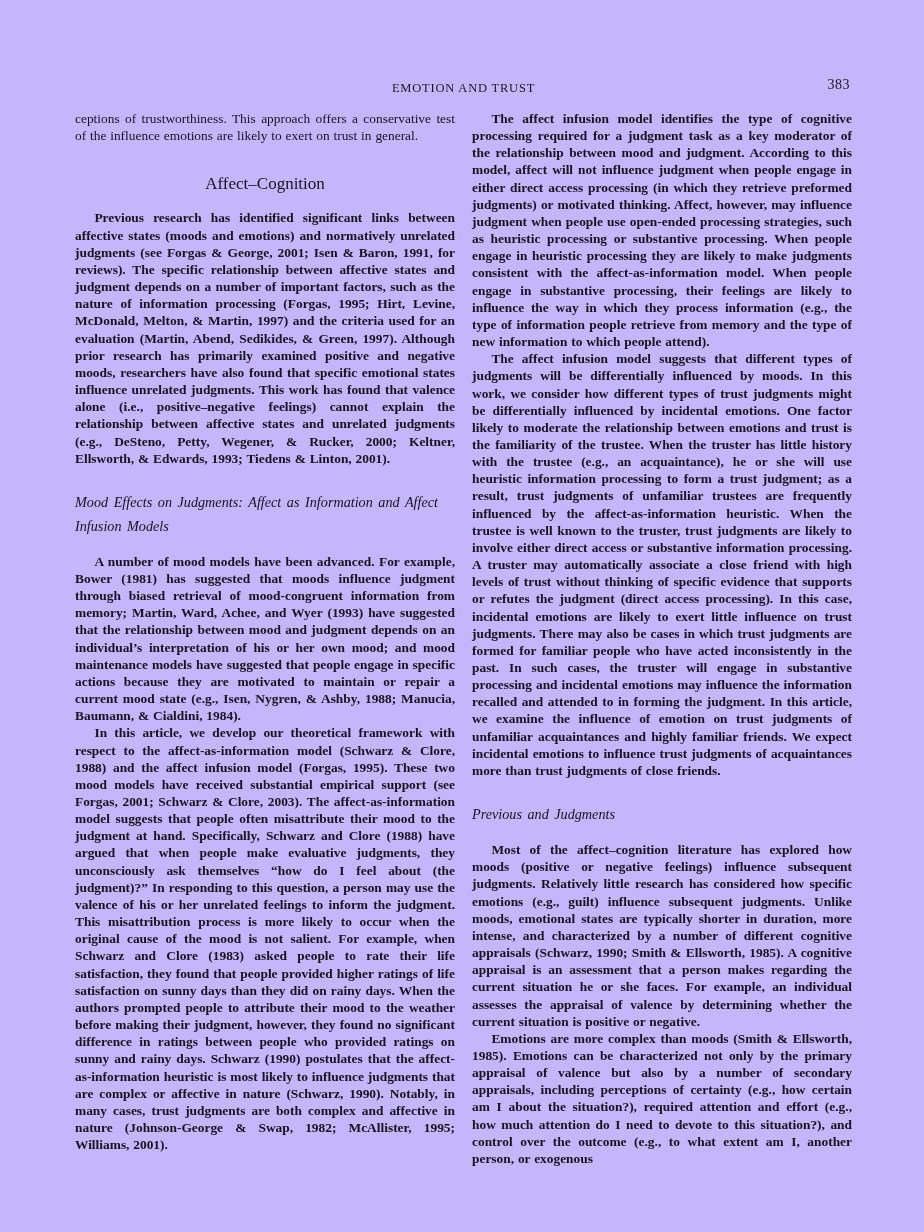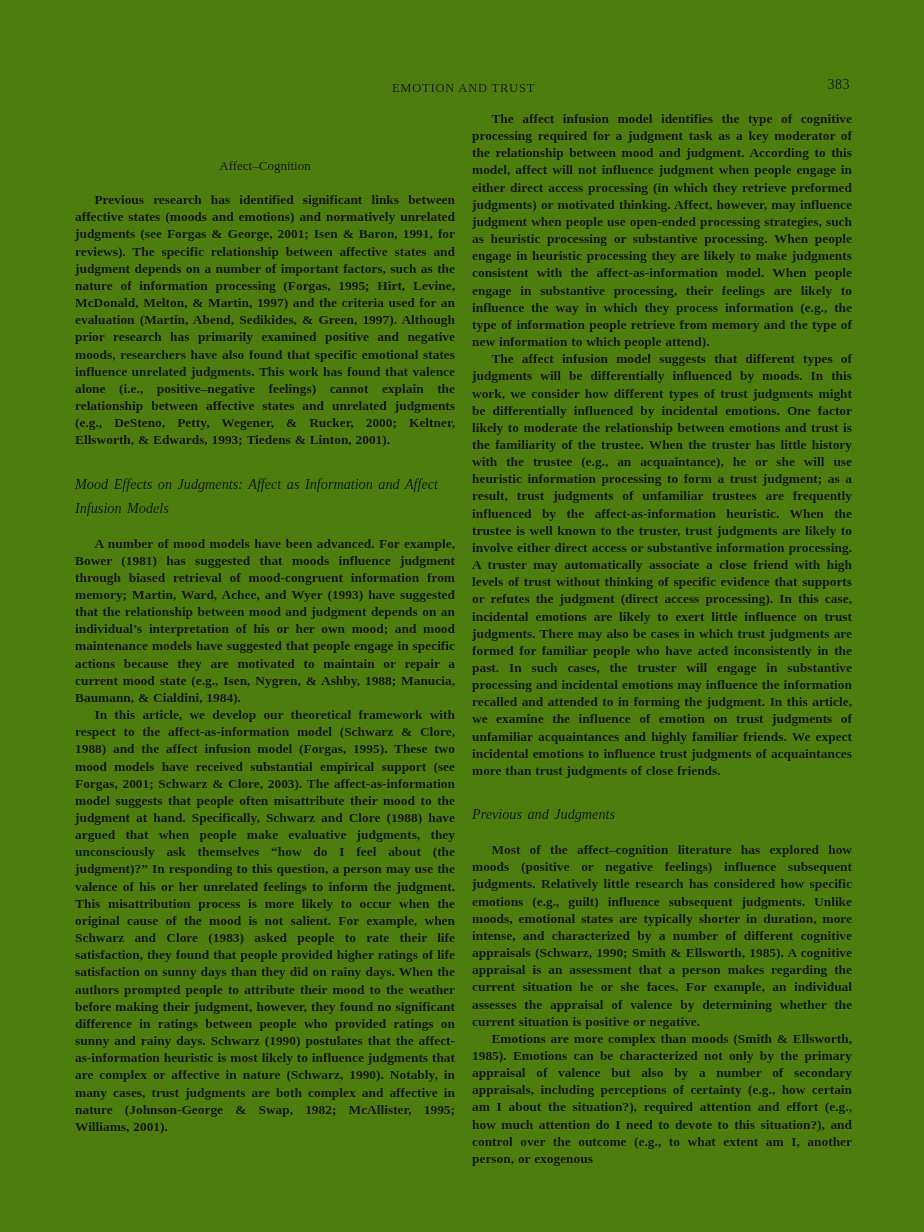--- a/index.html
+++ b/index.html
@@ -4,21 +4,21 @@
 <style>
   html, body {
     margin: 0;
     padding: 0;
     background: #ffffff;
   }
   .page {
     position: relative;
     width: 924px;
     height: 1232px;
-    background: #4d7c0f;
+    background: #c4b5fd;
     color: #161616;
     font-family: "Liberation Serif", "DejaVu Serif", serif;
     overflow: hidden;
   }
   .running-head {
     position: absolute;
     top: 78px;
     left: 75px;
     width: 777px;
     height: 18px;
@@ -58,22 +58,22 @@
     word-spacing: 0.5px;
   }
   p.indent {
     text-indent: 1.45em;
     font-weight: bold;
   }
   p.noindent {
     text-indent: 0;
   }
   h2.section-heading {
-    margin: 47px 0 17px 0;
-    font-size: 13px;
+    margin: 31px 0 17px 0;
+    font-size: 17px;
     font-weight: normal;
     text-align: center;
     text-indent: 0;
   }
   h3.subsection-heading {
     margin: 23px 0 15px 0;
     font-size: 14.2px;
     font-weight: normal;
     font-style: italic;
     text-align: left;
@@ -88,20 +88,21 @@
 <div class="page">
 
   <div class="running-head">
     <span class="rh-title">EMOTION AND TRUST</span>
     <span class="rh-page">383</span>
   </div>
 
   <div class="columns">
 
     <div class="col">
+      <p class="noindent">ceptions of trustworthiness. This approach offers a conservative test of the influence emotions are likely to exert on trust in general.</p>
       <h2 class="section-heading">Affect–Cognition</h2>
       <p class="indent">Previous research has identified significant links between affective states (moods and emotions) and normatively unrelated judgments (see Forgas &amp; George, 2001; Isen &amp; Baron, 1991, for reviews). The specific relationship between affective states and judgment depends on a number of important factors, such as the nature of information processing (Forgas, 1995; Hirt, Levine, McDonald, Melton, &amp; Martin, 1997) and the criteria used for an evaluation (Martin, Abend, Sedikides, &amp; Green, 1997). Although prior research has primarily examined positive and negative moods, researchers have also found that specific emotional states influence unrelated judgments. This work has found that valence alone (i.e., positive–negative feelings) cannot explain the relationship between affective states and unrelated judgments (e.g., DeSteno, Petty, Wegener, &amp; Rucker, 2000; Keltner, Ellsworth, &amp; Edwards, 1993; Tiedens &amp; Linton, 2001).</p>
       <h3 class="subsection-heading">Mood Effects on Judgments: Affect as Information and Affect Infusion Models</h3>
       <p class="indent">A number of mood models have been advanced. For example, Bower (1981) has suggested that moods influence judgment through biased retrieval of mood-congruent information from memory; Martin, Ward, Achee, and Wyer (1993) have suggested that the relationship between mood and judgment depends on an individual’s interpretation of his or her own mood; and mood maintenance models have suggested that people engage in specific actions because they are motivated to maintain or repair a current mood state (e.g., Isen, Nygren, &amp; Ashby, 1988; Manucia, Baumann, &amp; Cialdini, 1984).</p>
       <p class="indent">In this article, we develop our theoretical framework with respect to the affect-as-information model (Schwarz &amp; Clore, 1988) and the affect infusion model (Forgas, 1995). These two mood models have received substantial empirical support (see Forgas, 2001; Schwarz &amp; Clore, 2003). The affect-as-information model suggests that people often misattribute their mood to the judgment at hand. Specifically, Schwarz and Clore (1988) have argued that when people make evaluative judgments, they unconsciously ask themselves “how do I feel about (the judgment)?” In responding to this question, a person may use the valence of his or her unrelated feelings to inform the judgment. This misattribution process is more likely to occur when the original cause of the mood is not salient. For example, when Schwarz and Clore (1983) asked people to rate their life satisfaction, they found that people provided higher ratings of life satisfaction on sunny days than they did on rainy days. When the authors prompted people to attribute their mood to the weather before making their judgment, however, they found no significant difference in ratings between people who provided ratings on sunny and rainy days. Schwarz (1990) postulates that the affect-as-information heuristic is most likely to influence judgments that are complex or affective in nature (Schwarz, 1990). Notably, in many cases, trust judgments are both complex and affective in nature (Johnson-George &amp; Swap, 1982; McAllister, 1995; Williams, 2001).</p>
     </div>
 
     <div class="col">
       <p class="indent">The affect infusion model identifies the type of cognitive processing required for a judgment task as a key moderator of the relationship between mood and judgment. According to this model, affect will not influence judgment when people engage in either direct access processing (in which they retrieve preformed judgments) or motivated thinking. Affect, however, may influence judgment when people use open-ended processing strategies, such as heuristic processing or substantive processing. When people engage in heuristic processing they are likely to make judgments consistent with the affect-as-information model. When people engage in substantive processing, their feelings are likely to influence the way in which they process information (e.g., the type of information people retrieve from memory and the type of new information to which people attend).</p>
       <p class="indent">The affect infusion model suggests that different types of judgments will be differentially influenced by moods. In this work, we consider how different types of trust judgments might be differentially influenced by incidental emotions. One factor likely to moderate the relationship between emotions and trust is the familiarity of the trustee. When the truster has little history with the trustee (e.g., an acquaintance), he or she will use heuristic information processing to form a trust judgment; as a result, trust judgments of unfamiliar trustees are frequently influenced by the affect-as-information heuristic. When the trustee is well known to the truster, trust judgments are likely to involve either direct access or substantive information processing. A truster may automatically associate a close friend with high levels of trust without thinking of specific evidence that supports or refutes the judgment (direct access processing). In this case, incidental emotions are likely to exert little influence on trust judgments. There may also be cases in which trust judgments are formed for familiar people who have acted inconsistently in the past. In such cases, the truster will engage in substantive processing and incidental emotions may influence the information recalled and attended to in forming the judgment. In this article, we examine the influence of emotion on trust judgments of unfamiliar acquaintances and highly familiar friends. We expect incidental emotions to influence trust judgments of acquaintances more than trust judgments of close friends.</p>

